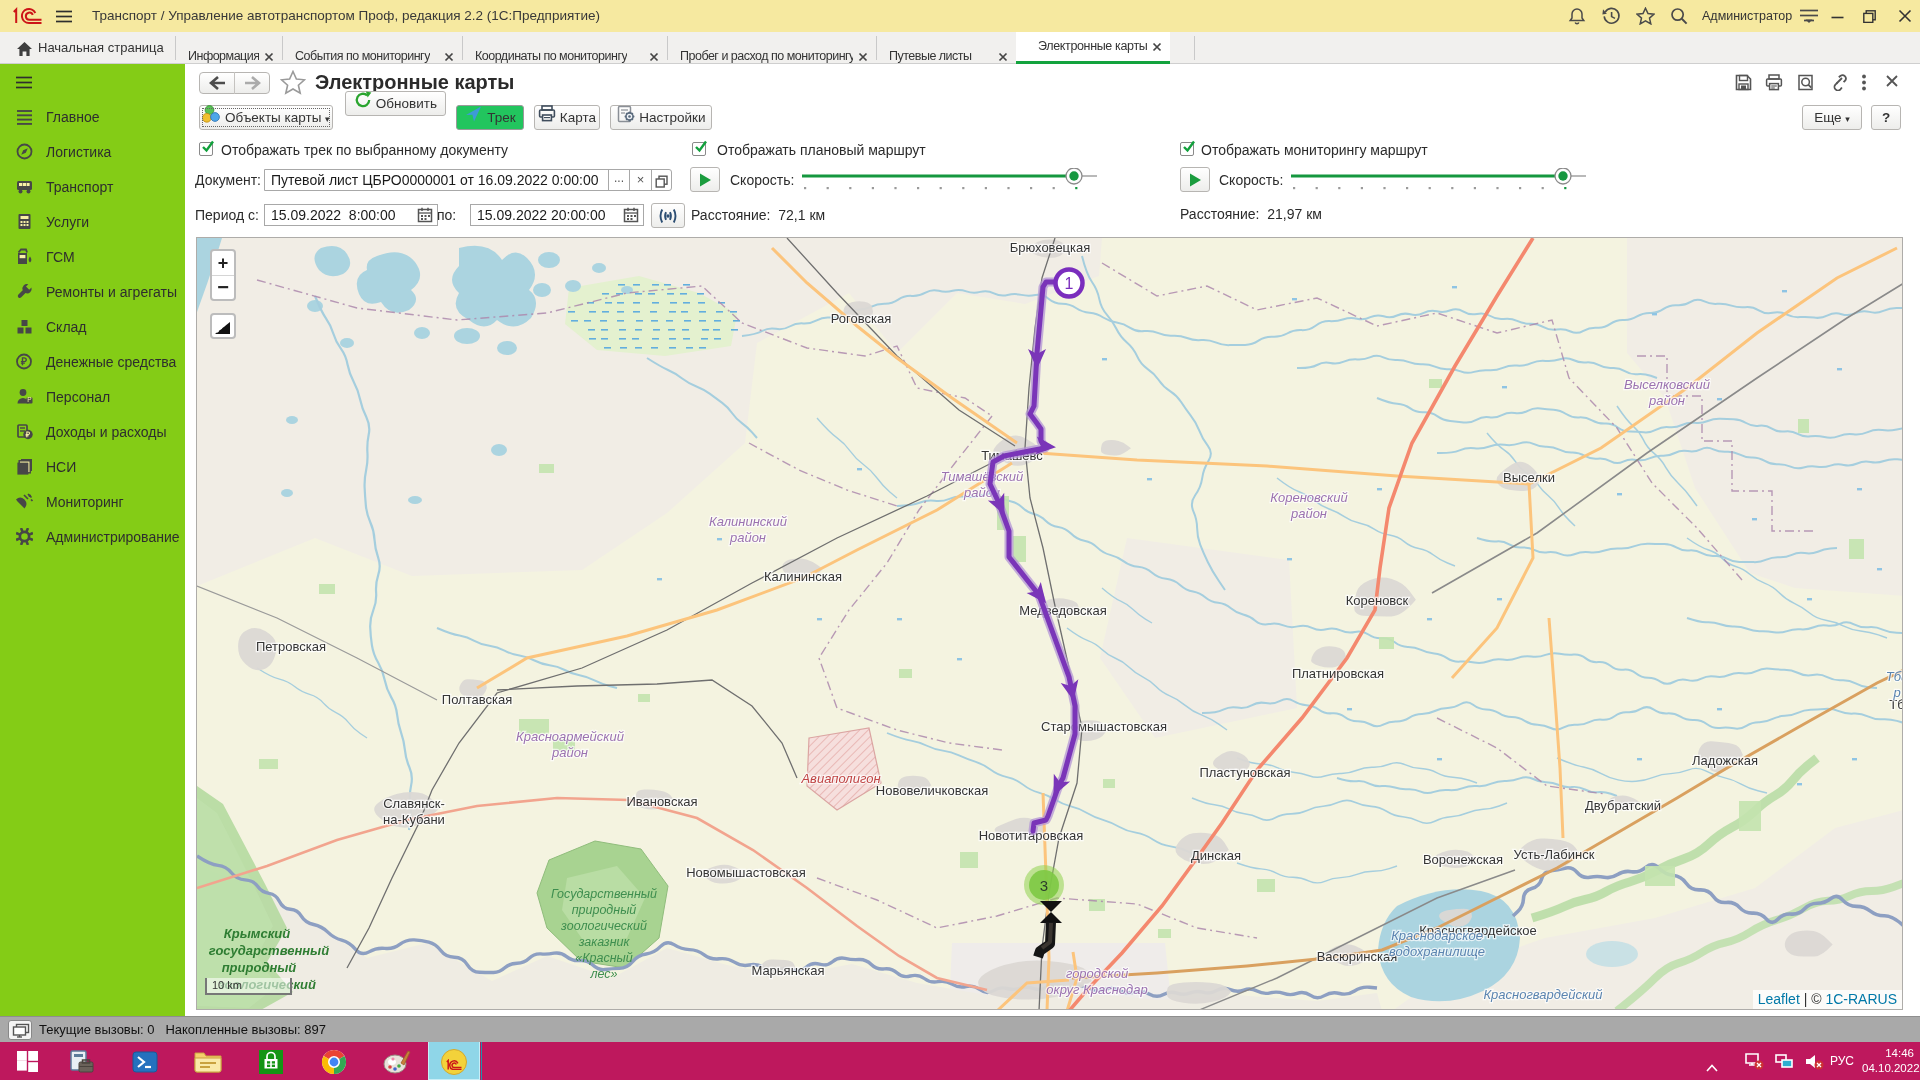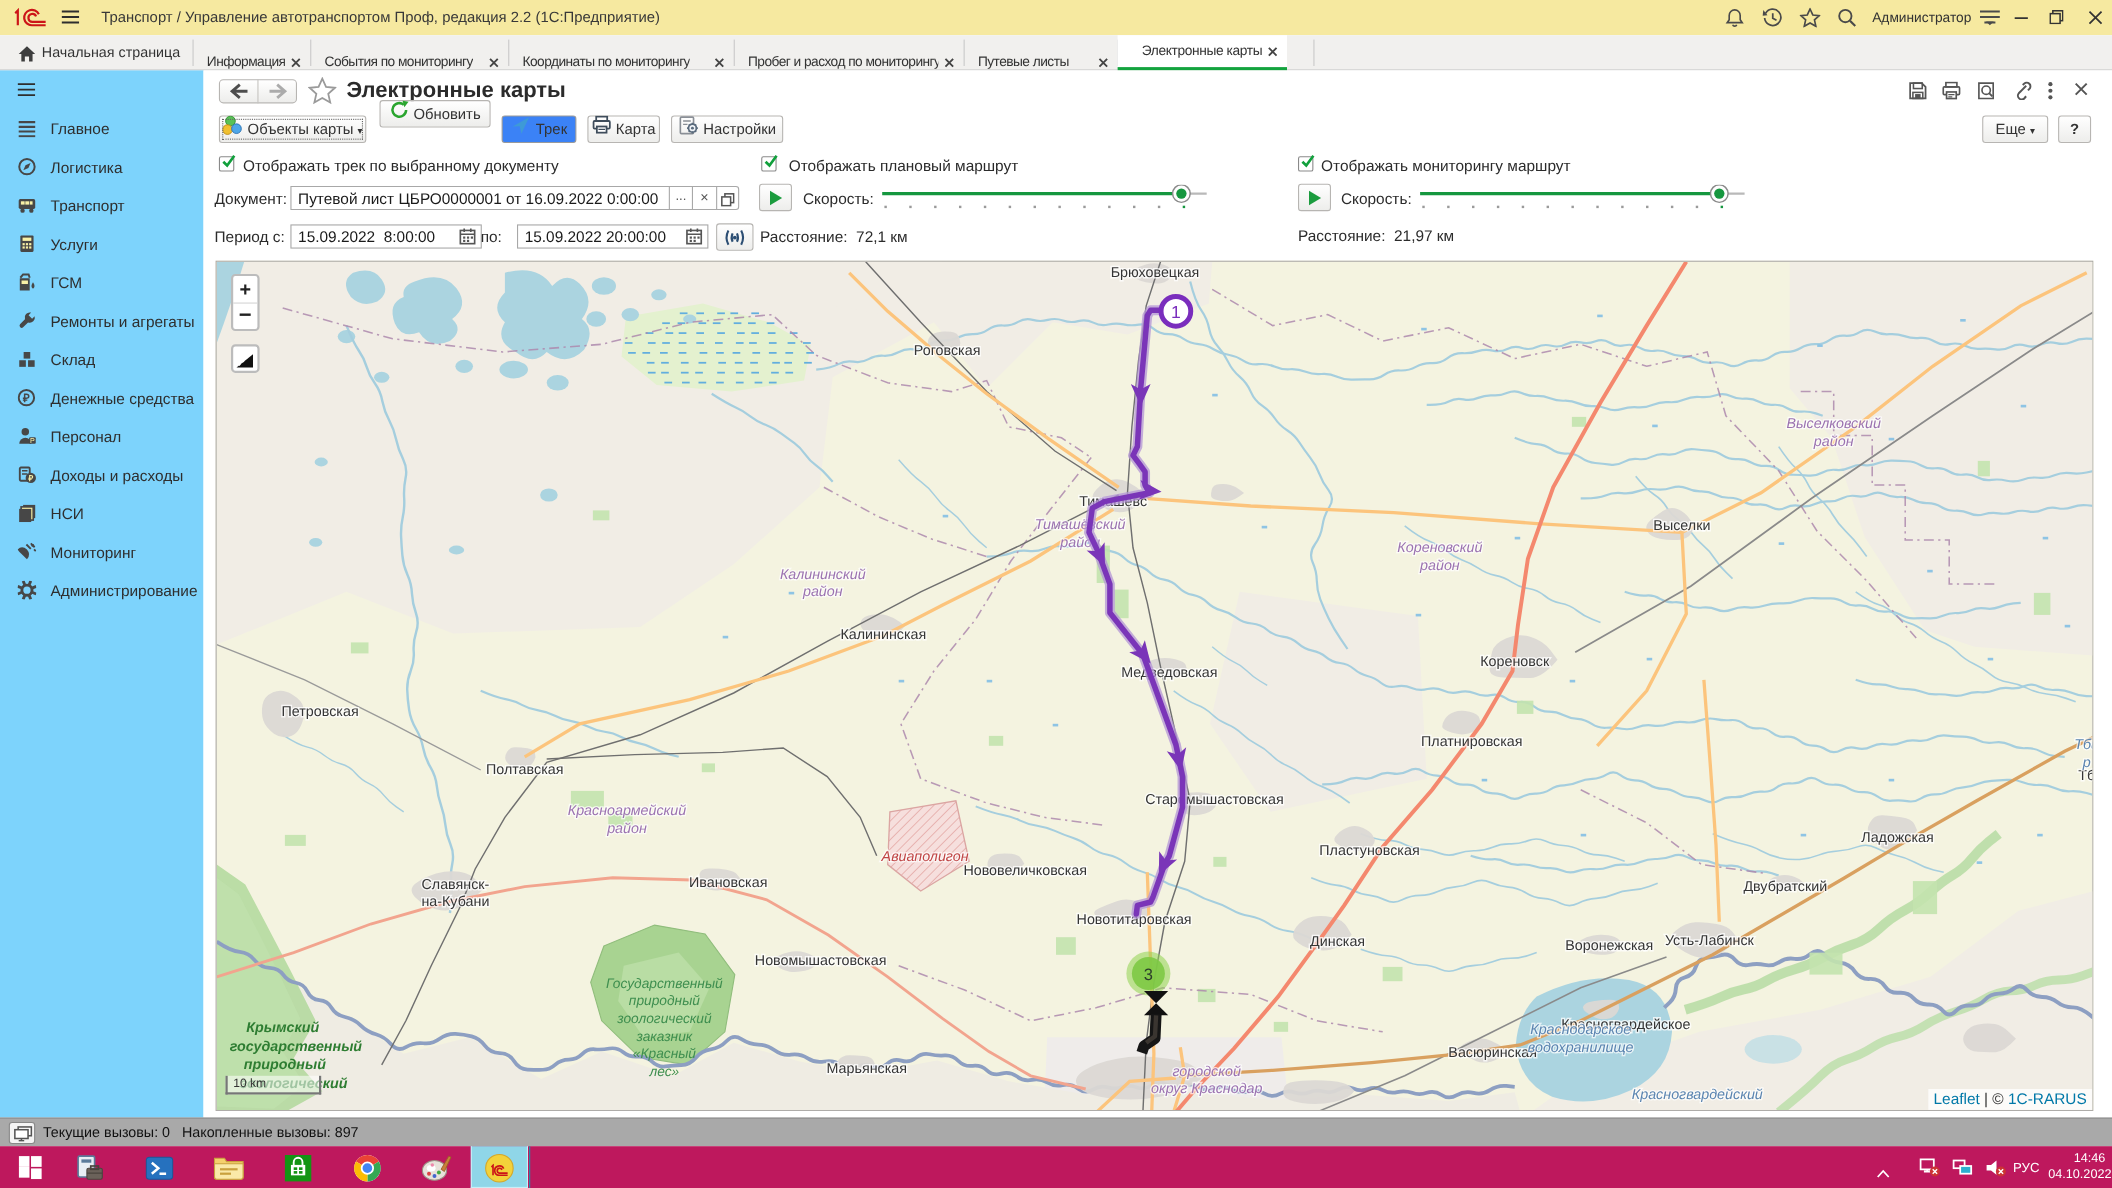--- a/index.html
+++ b/index.html
@@ -1,21 +1,21 @@
 <!DOCTYPE html>
 <html><head><meta charset="utf-8"><title>1C</title><style>
 *{margin:0;padding:0;box-sizing:border-box}
 html,body{width:1920px;height:1080px;overflow:hidden;font-family:"Liberation Sans",sans-serif;background:#fff}
 .abs{position:absolute}
 #titlebar{position:absolute;left:0;top:0;width:1920px;height:32px;background:#f6e9a0}
 #titlebar .t{position:absolute;left:92px;top:8px;font-size:13.5px;color:#383838}
 #tabbar{position:absolute;left:0;top:32px;width:1920px;height:32px;background:#f1f0ee;border-bottom:1px solid #cfcfcf}
 .tab{position:absolute;top:0;height:49px;line-height:31px;font-size:12.5px;color:#333;white-space:nowrap}
 .tabsep{position:absolute;top:4px;height:24px;width:1px;background:#c9c9c9}
-#sidebar{position:absolute;left:0;top:64px;width:185px;height:952px;background:#7dd3fc}
+#sidebar{position:absolute;left:0;top:64px;width:185px;height:952px;background:#84cc16}
 .mi{position:absolute;left:46px;font-size:14px;color:#2e2e2e;white-space:nowrap}
 .mico{position:absolute;left:16px}
 #content{position:absolute;left:185px;top:64px;width:1735px;height:952px;background:#fff}
 .btn{position:absolute;height:25px;background:linear-gradient(#ffffff,#ededeb);border:1px solid #b7b5b2;border-radius:3px;font-size:13.5px;color:#333;text-align:center;white-space:nowrap}
 .ib{display:inline-block;vertical-align:middle}
 .fld{position:absolute;border:1px solid #a8a8a8;background:#fff;font-size:14px;color:#1a1a1a}
 .lbl{position:absolute;font-size:14px;color:#2b2b2b;white-space:nowrap}
 .cb{position:absolute;width:14px;height:14px;background:#fff;border:1px solid #8a8a8a;border-radius:2px}
 #map{position:absolute;left:11px;top:173px;width:1707px;height:773px;border:1px solid #aeaca9;overflow:hidden;background:#f4f3e0}
 .zbtn{position:absolute;left:13px;width:26px;background:#fff;border:2px solid #bcbcbc;border-radius:4px;text-align:center;font-weight:bold;color:#222}
@@ -281,21 +281,21 @@
     <div class="btn" style="left:14px;top:41px;width:134px;line-height:23px;outline:1px dotted #666;outline-offset:-4px"><span class="ib" style="margin-top:-2px"><svg width="19" height="18" viewBox="0 0 19 18" xmlns="http://www.w3.org/2000/svg">
           <circle cx="7.5" cy="5" r="4.4" fill="#58c256"></circle>
           <circle cx="7.5" cy="5" r="4.4" fill="none" stroke="#2f8f2f" stroke-width="0.8"></circle>
           <circle cx="4.8" cy="12.8" r="4.4" fill="#f0c030" stroke="#bb8a14" stroke-width="0.8"></circle>
           <circle cx="13" cy="12" r="4.4" fill="#4da6e8" stroke="#2a6fb0" stroke-width="0.8"></circle>
         </svg></span> Объекты карты <span style="font-size:9px">▾</span></div>
     <div class="btn" style="left:160px;top:27px;width:101px;line-height:23px;"><span class="ib" style="margin-top:-2px"><svg width="18" height="18" viewBox="0 0 18 18" xmlns="http://www.w3.org/2000/svg">
           <path d="M15.2,9 a6.2,6.2 0 1 1 -2.1,-4.7" fill="none" stroke="#2aa52f" stroke-width="2.3"></path>
           <polygon points="12.0,0.6 17.4,1.6 13.6,6.4" fill="#2aa52f"></polygon>
         </svg></span> Обновить</div>
-    <div class="btn" style="left:271px;top:41px;width:68px;line-height:23px;background:#3b82f6;border-color:#9a9a9a"><span class="ib" style="margin-top:-2px"><svg width="19" height="18" viewBox="0 0 19 18" xmlns="http://www.w3.org/2000/svg">
+    <div class="btn" style="left:271px;top:41px;width:68px;line-height:23px;background:#22c55e;border-color:#9a9a9a"><span class="ib" style="margin-top:-2px"><svg width="19" height="18" viewBox="0 0 19 18" xmlns="http://www.w3.org/2000/svg">
           <path d="M2,10 L17,1.5 L10,16.5 L8.4,9.8 Z" fill="#3e9ad6"></path>
         </svg></span> Трек</div>
     <div class="btn" style="left:349px;top:41px;width:66px;line-height:23px;"><span class="ib" style="margin-top:-2px"><svg width="18" height="17" viewBox="0 0 18 17" xmlns="http://www.w3.org/2000/svg">
           <rect x="4" y="1" width="10" height="4" fill="none" stroke="#3f4d5c" stroke-width="1.6"></rect>
           <rect x="1.6" y="5" width="14.8" height="7" rx="1" fill="none" stroke="#3f4d5c" stroke-width="1.6"></rect>
           <rect x="4.6" y="10" width="8.8" height="5.6" fill="#fff" stroke="#3f4d5c" stroke-width="1.6"></rect>
           <line x1="6" y1="12.6" x2="12" y2="12.6" stroke="#3f4d5c" stroke-width="1.2"></line>
         </svg></span> Карта</div>
     <div class="btn" style="left:425px;top:41px;width:102px;line-height:23px;"><span class="ib" style="margin-top:-2px"><svg width="19" height="18" viewBox="0 0 19 18" xmlns="http://www.w3.org/2000/svg">
           <rect x="1.5" y="1.5" width="12" height="15" rx="1" fill="none" stroke="#8a8f96" stroke-width="1.5"></rect>

